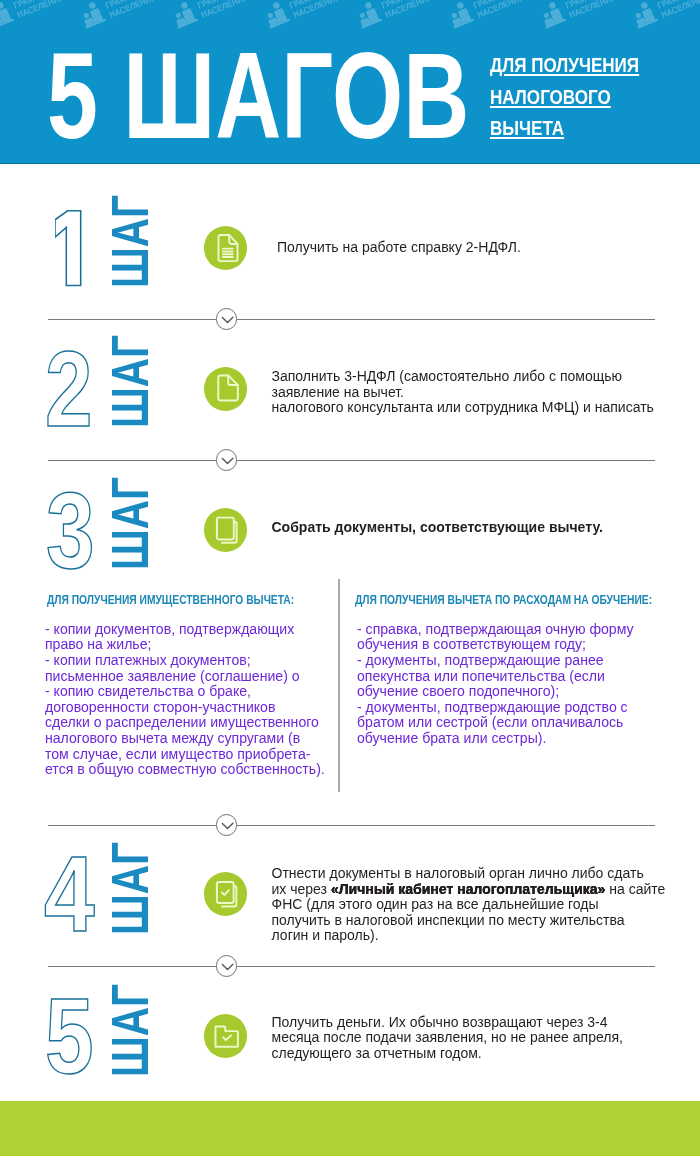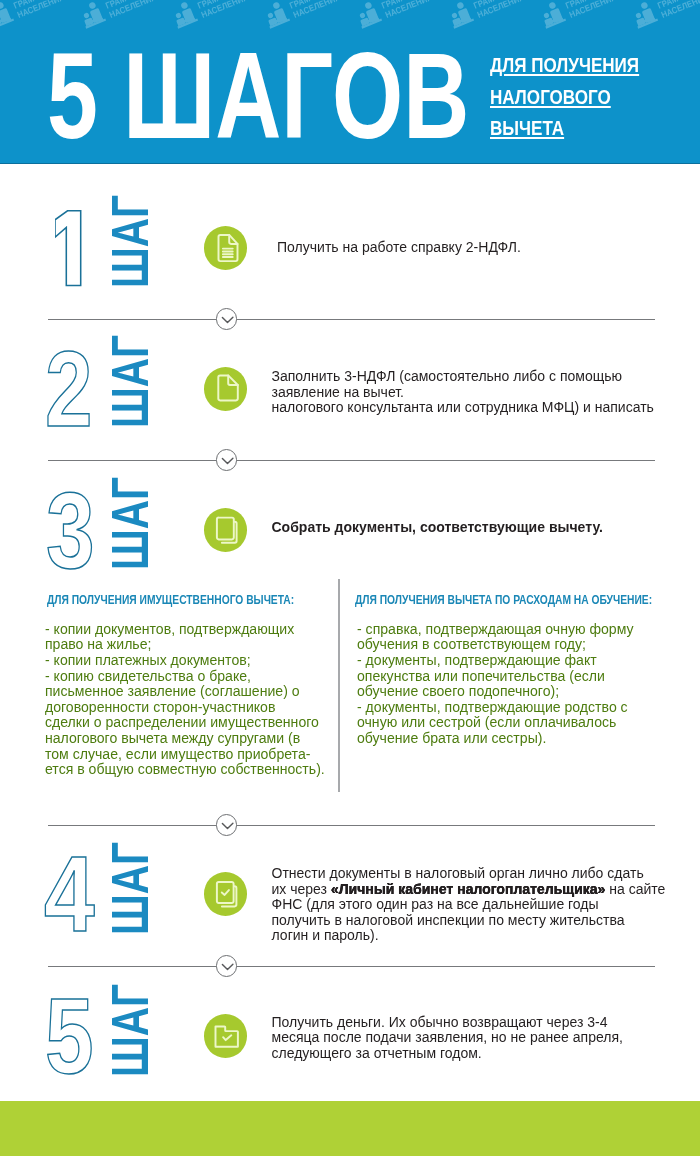--- a/index.html
+++ b/index.html
@@ -36,21 +36,21 @@
   .tline{white-space:nowrap;}
   .cline{white-space:nowrap;}
 
   
   .sep{position:absolute;left:48px;width:607px;height:1.3px;background:#77797c;}
   .sepc{position:absolute;width:21.5px;height:21.5px;border-radius:50%;border:1.3px solid #6d6f72;background:#fff;box-sizing:border-box;}
   .sepc svg{position:absolute;left:0;top:0;display:block;}
 
   
   .colhead{position:absolute;color:#1a87b6;font-weight:bold;font-size:13.3px;line-height:14px;white-space:nowrap;transform:scaleX(0.772);transform-origin:left top;}
-  .colbody{position:absolute;font-size:14.08px;line-height:15.6px;color:#4d7c0f;}
+  .colbody{position:absolute;font-size:14.08px;line-height:15.6px;color:#6d28d9;}
   .vdiv{position:absolute;width:1.2px;background:#a7a9ac;}
 
   
   .footer{position:absolute;left:0;top:1101px;width:700px;height:55px;background:#afd136;}
 </style>
 </head>
 <body>
 
 <div class="page">
 
@@ -283,35 +283,35 @@
         <svg width="21.5" height="21.5" viewBox="0 0 21.5 21.5">
           <path d="M5.4 8.4L10.5 13.5l5.4-5.2" fill="none" stroke="#58595b" stroke-width="1.45" stroke-linecap="round" stroke-linejoin="round"></path>
         </svg>
       </div>
       <div class="vdiv" style="left:338.4px;top:578.6px;height:213.4px"></div>
       <div class="colhead" style="left:47.2px;top:593.3px;">ДЛЯ ПОЛУЧЕНИЯ ИМУЩЕСТВЕННОГО ВЫЧЕТА:</div>
       <div class="colbody" style="left:45px;top:621.9px">
         <div class="cline">- копии документов, подтверждающих</div>
         <div class="cline">право на жилье;</div>
         <div class="cline">- копии платежных документов;</div>
+        <div class="cline">письменное заявление (соглашение) о</div>
         <div class="cline">- копию свидетельства о браке,</div>
-        <div class="cline">письменное заявление (соглашение) о</div>
         <div class="cline">договоренности сторон-участников</div>
         <div class="cline">сделки о распределении имущественного</div>
         <div class="cline">налогового вычета между супругами (в</div>
         <div class="cline">том случае, если имущество приобрета-</div>
         <div class="cline">ется в общую совместную собственность).</div>
       </div>
       <div class="colhead" style="left:354.6px;top:593.3px;">ДЛЯ ПОЛУЧЕНИЯ ВЫЧЕТА ПО РАСХОДАМ НА ОБУЧЕНИЕ:</div>
       <div class="colbody" style="left:357px;top:621.9px">
         <div class="cline">- справка, подтверждающая очную форму</div>
         <div class="cline">обучения в соответствующем году;</div>
-        <div class="cline">- документы, подтверждающие факт</div>
+        <div class="cline">- документы, подтверждающие ранее</div>
         <div class="cline">опекунства или попечительства (если</div>
         <div class="cline">обучение своего подопечного);</div>
         <div class="cline">- документы, подтверждающие родство с</div>
-        <div class="cline">очную или сестрой (если оплачивалось</div>
+        <div class="cline">братом или сестрой (если оплачивалось</div>
         <div class="cline">обучение брата или сестры).</div>
       </div>
     </div>
 
   <div class="footer"></div>
 </div>
 
 </body></html>

